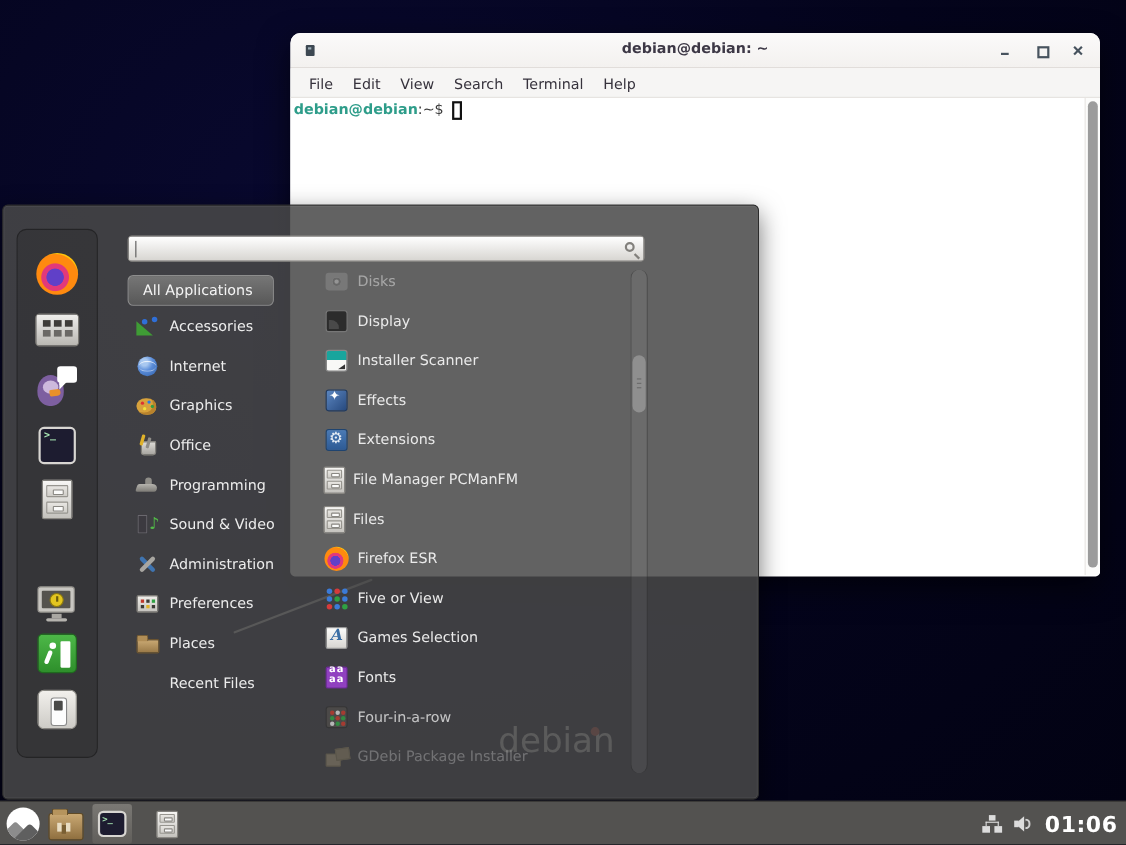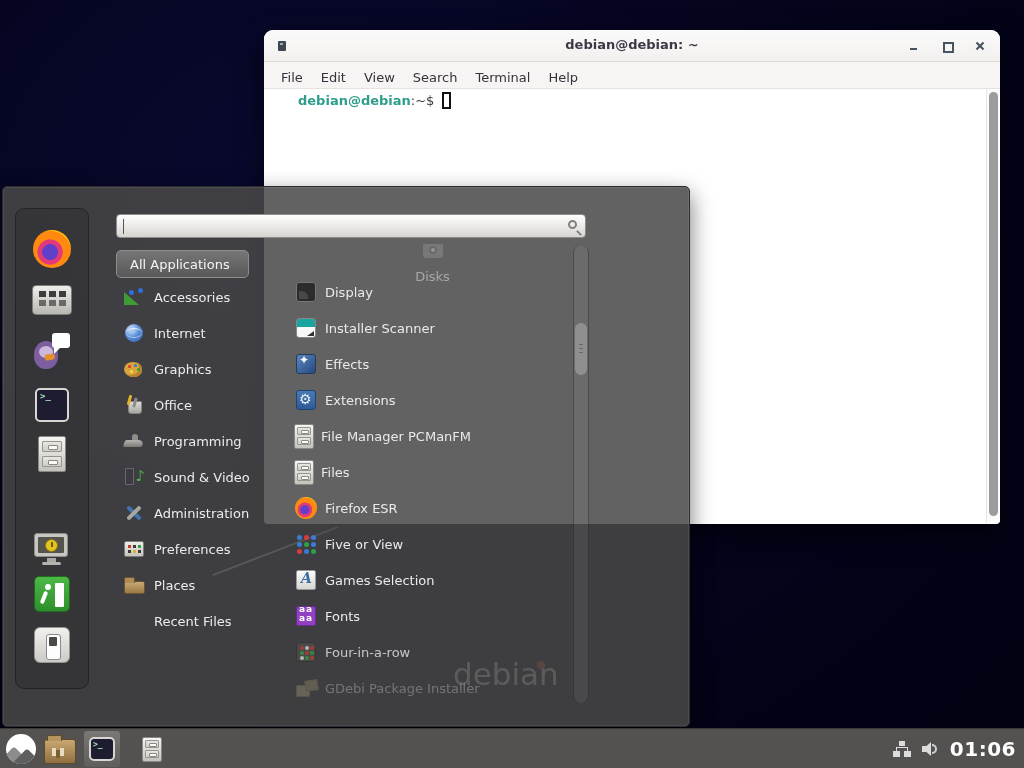--- a/index.html
+++ b/index.html
@@ -28,21 +28,21 @@
   .wc{position:relative;width:12px;height:12px;cursor:default;}
   .wc-min::after{content:"";position:absolute;left:2px;top:8px;width:7px;height:2px;background:#47535e;}
   .wc-max::after{content:"";position:absolute;left:2px;top:2px;width:7px;height:7px;
     border:2px solid #47535e;}
   .wc-close::before,.wc-close::after{content:"";position:absolute;left:1px;top:5px;width:10px;height:2px;
     background:#47535e;transform:rotate(45deg);}
   .wc-close::after{transform:rotate(-45deg);}
   .menubar{height:27px;background:#f6f5f4;border-bottom:1px solid #e6e3df;display:flex;
     align-items:flex-end;padding-left:8px;}
   .mb-item{font-size:13px;color:#36323c;padding:3px 9px;border-radius:3px;}
-  .term-body{position:relative;height:434px;background:#fff;border-radius:0 0 4px 4px;overflow:hidden;padding-left:31px;}
+  .term-body{position:relative;height:434px;background:#fff;border-radius:0 0 4px 4px;overflow:hidden;}
   .prompt-line{padding:3px 0 0 3px;font-family:"DejaVu Sans Mono",monospace;font-size:13px;
     display:flex;align-items:center;}
   .p-user{color:#2e9d8a;font-weight:bold;}
   .p-rest{color:#3a3a3a;}
   .block-cursor{display:inline-block;margin-left:8px;width:9px;height:17px;border:2px solid #111;
     background:#fff;}
   .term-scroll{position:absolute;top:0;right:0;width:14px;height:100%;border-left:1px solid #e8e6e3;background:#fcfcfb;}
   .term-thumb{position:absolute;top:3px;right:2px;width:9px;height:424px;background:#9c9c9c;border-radius:5px;}
 
   
@@ -161,21 +161,21 @@
   .c-places::before{content:"";position:absolute;left:1px;top:7px;width:19px;height:11px;
     background:linear-gradient(#c9a873,#9a7a48);border:1px solid #6b5430;border-radius:2px;}
   .c-places::after{content:"";position:absolute;left:1px;top:3px;width:9px;height:5px;background:#b08d56;
     border:1px solid #6b5430;border-bottom:none;border-radius:2px 2px 0 0;}
   .ci-empty{width:22px;height:22px;flex:0 0 auto;}
 
   
   .apps-viewport{position:absolute;left:262px;top:57px;width:306px;height:468px;overflow:hidden;}
   .apps-list{position:absolute;left:0;top:-6px;width:100%;}
   .app-row{height:36px;display:flex;align-items:center;padding-left:29px;gap:7px;cursor:pointer;color:#eaeaea;}
-  .dim-half{opacity:.5;flex-direction:column;}
+  .dim-half{opacity:.5;}
   .dim-mid{opacity:.78;}
   .dim-low{opacity:.3;}
   .ai{width:24px;height:24px;position:relative;flex:0 0 auto;}
   .a-disks::before{content:"";position:absolute;left:2px;top:4px;right:2px;bottom:4px;background:#8f8f8f;border-radius:3px;}
   .a-disks::after{content:"";position:absolute;left:8px;top:8px;width:8px;height:8px;border-radius:50%;
     background:#c9c9c9;box-shadow:inset 0 0 0 2px #6f6f6f;}
   .a-display::before{content:"";position:absolute;inset:2px;background:#2c2c2c;border:1px solid #777;border-radius:3px;}
   .a-display::after{content:"";position:absolute;left:5px;bottom:5px;width:9px;height:8px;
     background:rgba(255,255,255,.14);border-radius:0 80% 0 0;}
   .a-scanner::before{content:"";position:absolute;inset:2px;border:1px solid #888;border-radius:3px;

